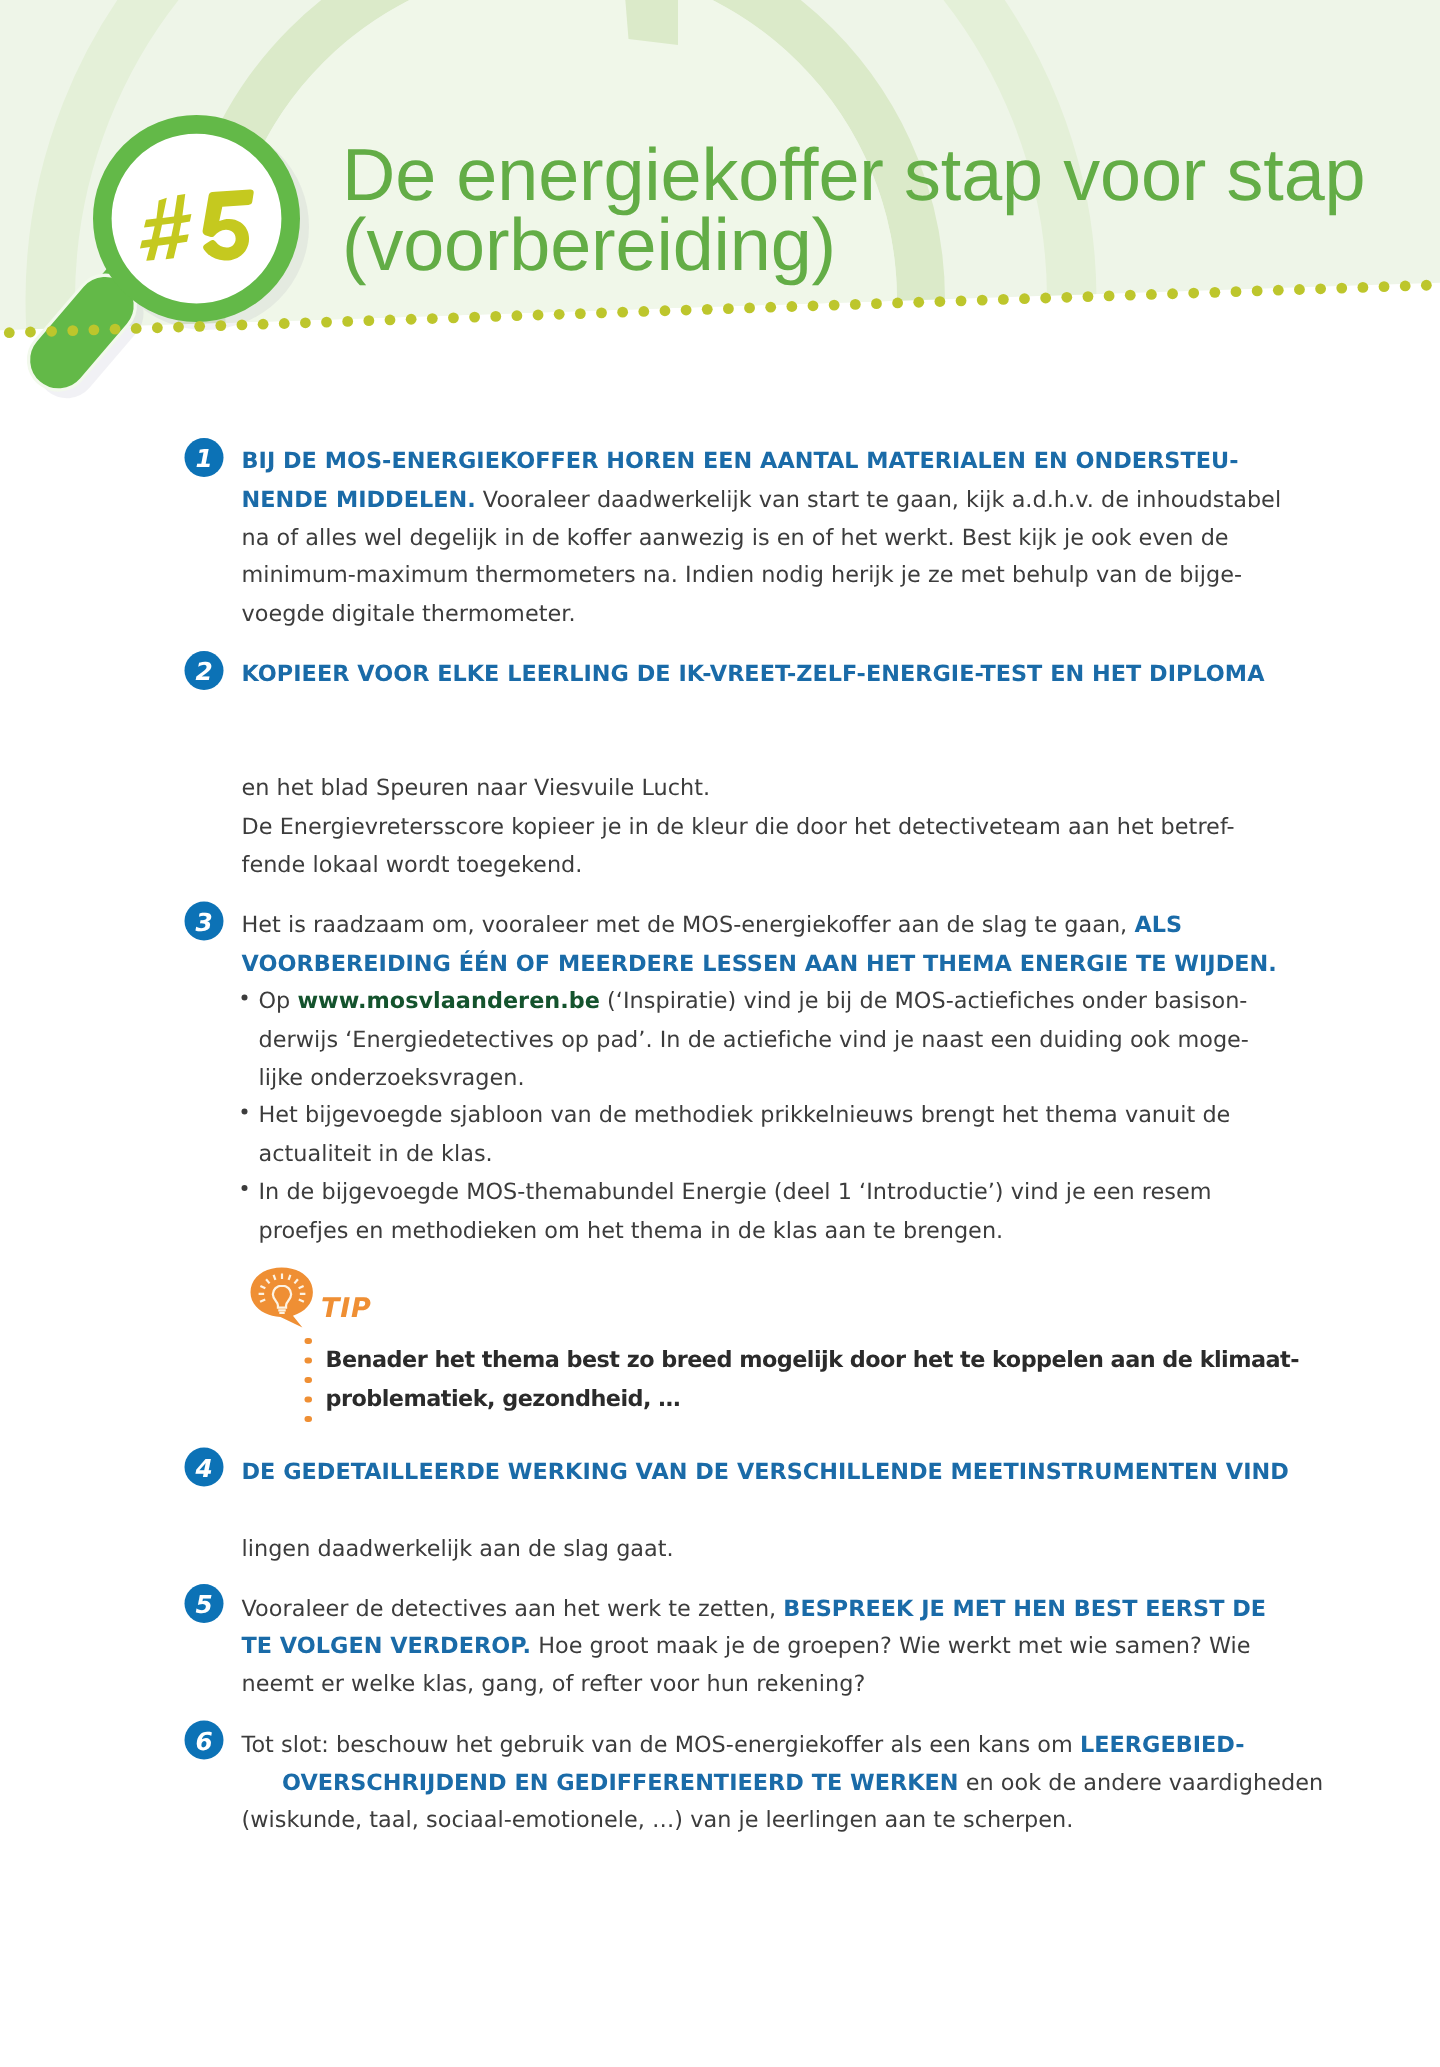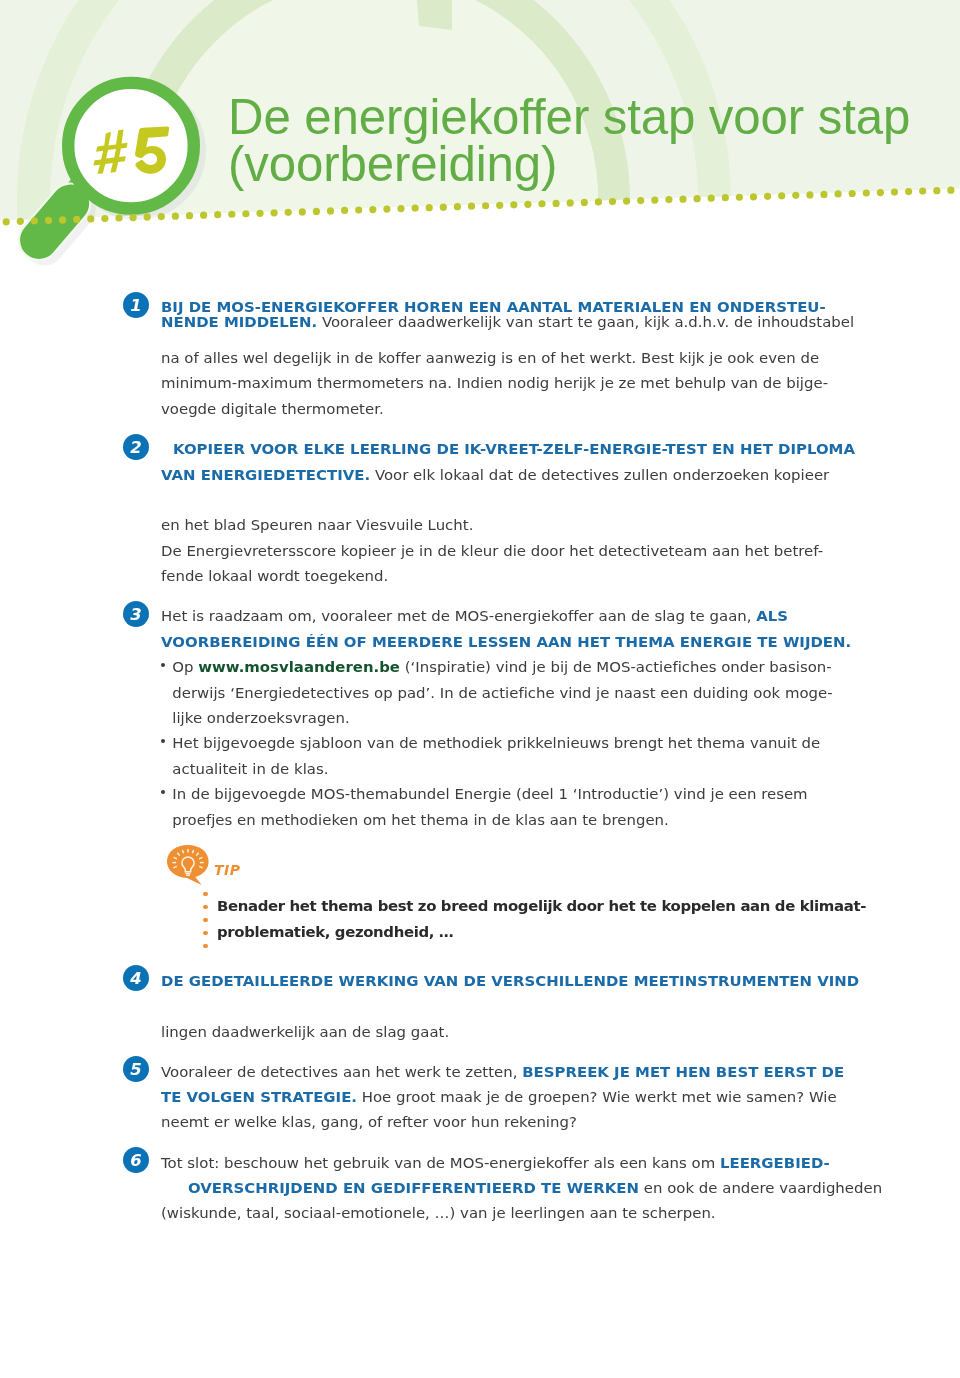--- a/index.html
+++ b/index.html
@@ -23,21 +23,21 @@
   .line .b{font-weight:bold;color:#1a6ba8;}
   .line .o{font-weight:bold;color:#14532d;}
   .badge{position:absolute;width:26px;height:26px;border-radius:50%;
          background:#0c72b6;color:#fff;}
   .badge svg{display:block;}
   .bullet{position:absolute;width:4px;height:4px;border-radius:50%;background:#3c3c3c;}
 
   
   .tip-bubble{position:absolute;}
   .tip-label{position:absolute;font-style:italic;font-weight:bold;color:#ef8f34;
-             font-size:14px;letter-spacing:0.5px;}
+             font-size:18px;letter-spacing:0.5px;}
   .tip-line{position:absolute;font-size:14.9px;font-weight:bold;color:#2b2b2b;
             white-space:nowrap;letter-spacing:-0.35px;}
   .tip-dot{position:absolute;width:4.8px;height:4.8px;border-radius:50%;background:#ef8f34;}
 
   
   .footer{position:absolute;left:0;top:1288px;width:960px;height:90px;}
   .foot-page{position:absolute;left:58px;top:1343px;font-family:"DejaVu Sans",sans-serif;
              font-size:13.5px;font-weight:bold;font-style:italic;color:#4d9e3f;}
   .foot-dot{position:absolute;left:76px;top:1351px;width:4px;height:4px;border-radius:50%;
             background:#7cbb5e;}
@@ -181,31 +181,30 @@
       <div>(voorbereiding)</div>
     </div>
   </div>
   <div class="content" id="content">
       <div class="badge" style="left: 122.5px; top: 291.6px;">
         <svg width="26" height="26" viewBox="0 0 26 26">
           <text x="13" y="19.4" text-anchor="middle" font-family="&quot;DejaVu Sans&quot;,sans-serif" font-size="16.5" font-weight="bold" font-style="italic" fill="#ffffff">1</text>
         </svg>
       </div>
       <div class="line" style="left: 161px; top: 300px;"><span class="b">BIJ DE MOS-ENERGIEKOFFER HOREN EEN AANTAL MATERIALEN EN ONDERSTEU-</span></div>
-      <div class="line" style="left: 161px; top: 315px;"><span class="b">NENDE MIDDELEN.</span><span> Vooraleer daadwerkelijk van start te gaan, kijk a.d.h.v. de inhoudstabel</span></div>
+      <div class="line" style="left: 161px; top: 326px;"><span class="b">NENDE MIDDELEN.</span><span> Vooraleer daadwerkelijk van start te gaan, kijk a.d.h.v. de inhoudstabel</span></div>
       <div class="line" style="left: 161px; top: 350.8px;"><span>na of alles wel degelijk in de koffer aanwezig is en of het werkt. Best kijk je ook even de</span></div>
       <div class="line" style="left: 161px; top: 376.2px;"><span>minimum-maximum thermometers na. Indien nodig herijk je ze met behulp van de bijge-</span></div>
       <div class="line" style="left: 161px; top: 401.6px;"><span>voegde digitale thermometer.</span></div>
       <div class="badge" style="left: 122.5px; top: 433.8px;">
         <svg width="26" height="26" viewBox="0 0 26 26">
           <text x="13" y="19.4" text-anchor="middle" font-family="&quot;DejaVu Sans&quot;,sans-serif" font-size="16.5" font-weight="bold" font-style="italic" fill="#ffffff">2</text>
         </svg>
       </div>
-      <div class="line" style="left: 161px; top: 442.2px; margin-left: 12px;"><span class="b">KOPIEER VOOR ELKE LEERLING DE IK-VREET-ZELF-ENERGIE-TEST EN HET DIPLOMA</span></div>
-      <div class="line" style="left: 161px; top: 467.6px;"><span class="b">VAN ENERGIEDETECTIVE.</span><span> Voor elk lokaal dat de detectives zullen onderzoeken kopieer</span></div>
+      <div class="line" style="left: 161px; top: 442.2px;"><span class="b">KOPIEER VOOR ELKE LEERLING DE IK-VREET-ZELF-ENERGIE-TEST EN HET DIPLOMA</span></div>
       <div class="line" style="left: 161px; top: 518.4px;"><span>en het blad Speuren naar Viesvuile Lucht.</span></div>
       <div class="line" style="left: 161px; top: 543.8px;"><span>De Energievretersscore kopieer je in de kleur die door het detectiveteam aan het betref-</span></div>
       <div class="line" style="left: 161px; top: 569.2px;"><span>fende lokaal wordt toegekend.</span></div>
       <div class="badge" style="left: 122.5px; top: 600.9px;">
         <svg width="26" height="26" viewBox="0 0 26 26">
           <text x="13" y="19.4" text-anchor="middle" font-family="&quot;DejaVu Sans&quot;,sans-serif" font-size="16.5" font-weight="bold" font-style="italic" fill="#ffffff">3</text>
         </svg>
       </div>
       <div class="line" style="left: 161px; top: 609.3px;"><span>Het is raadzaam om, vooraleer met de MOS-energiekoffer aan de slag te gaan, </span><span class="b">ALS</span></div>
       <div class="line" style="left: 161px; top: 634.7px;"><span class="b">VOORBEREIDING ÉÉN OF MEERDERE LESSEN AAN HET THEMA ENERGIE TE WIJDEN.</span></div>
@@ -225,21 +224,21 @@
         </svg>
       </div>
       <div class="line" style="left: 161px; top: 973.7px;"><span class="b">DE GEDETAILLEERDE WERKING VAN DE VERSCHILLENDE MEETINSTRUMENTEN VIND</span></div>
       <div class="line" style="left: 161px; top: 1024.5px;"><span>lingen daadwerkelijk aan de slag gaat.</span></div>
       <div class="badge" style="left: 122.5px; top: 1056.2px;">
         <svg width="26" height="26" viewBox="0 0 26 26">
           <text x="13" y="19.4" text-anchor="middle" font-family="&quot;DejaVu Sans&quot;,sans-serif" font-size="16.5" font-weight="bold" font-style="italic" fill="#ffffff">5</text>
         </svg>
       </div>
       <div class="line" style="left: 161px; top: 1064.6px;"><span>Vooraleer de detectives aan het werk te zetten, </span><span class="b">BESPREEK JE MET HEN BEST EERST DE</span></div>
-      <div class="line" style="left: 161px; top: 1090px;"><span class="b">TE VOLGEN STRATEGIE.</span><span> Hoe groot maak je de groepen? Wie werkt met wie samen? Wie</span></div>
+      <div class="line" style="left: 161px; top: 1090px;"><span class="b">TE VOLGEN VERDEROP.</span><span> Hoe groot maak je de groepen? Wie werkt met wie samen? Wie</span></div>
       <div class="line" style="left: 161px; top: 1115.4px;"><span>neemt er welke klas, gang, of refter voor hun rekening?</span></div>
       <div class="badge" style="left: 122.5px; top: 1147.2px;">
         <svg width="26" height="26" viewBox="0 0 26 26">
           <text x="13" y="19.4" text-anchor="middle" font-family="&quot;DejaVu Sans&quot;,sans-serif" font-size="16.5" font-weight="bold" font-style="italic" fill="#ffffff">6</text>
         </svg>
       </div>
       <div class="line" style="left: 161px; top: 1155.6px;"><span>Tot slot: beschouw het gebruik van de MOS-energiekoffer als een kans om </span><span class="b">LEERGEBIED-</span></div>
       <div class="line" style="left: 161px; top: 1181px; margin-left: 27px;"><span class="b">OVERSCHRIJDEND EN GEDIFFERENTIEERD TE WERKEN</span><span> en ook de andere vaardigheden</span></div>
       <div class="line" style="left: 161px; top: 1206.4px;"><span>(wiskunde, taal, sociaal-emotionele, …) van je leerlingen aan te scherpen.</span></div>
       <div class="tip-label" style="left: 214px; top: 862px;">TIP</div>

